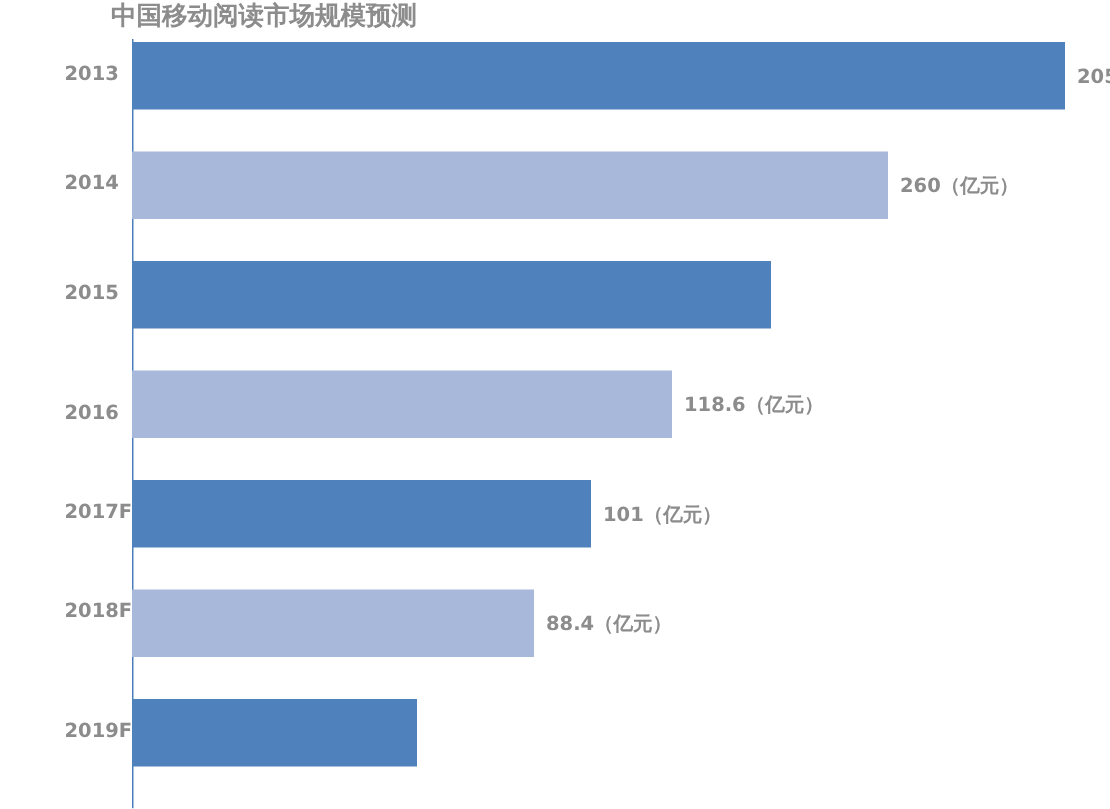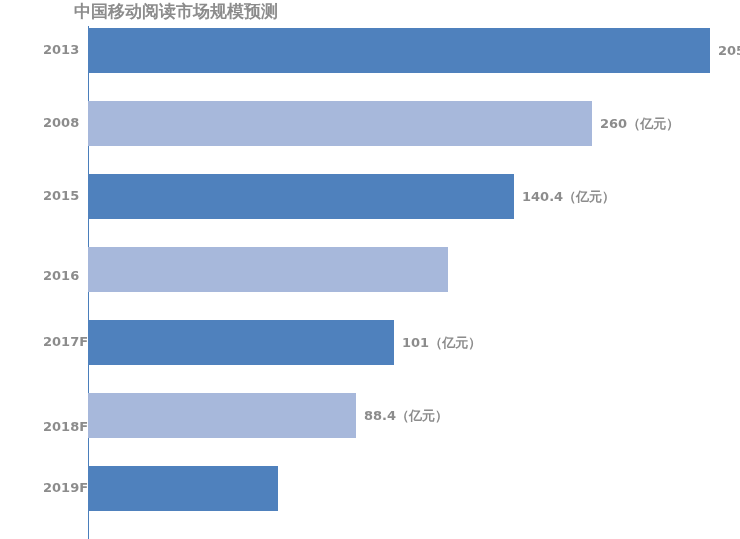--- a/index.html
+++ b/index.html
@@ -89,40 +89,40 @@
 
   <div id="plot-area">
     <div id="y-axis-line"></div>
 
   <div class="bar-row" style="top: 2px;">
         <div class="cat-label" style="top: 13.5px;">2013</div>
         <div class="bar dark" style="width: 622px; top: 0px; background: rgb(79, 129, 189);"></div>
         <div class="val-label" style="left: 675px; top: 13.5px;">205（亿元）</div>
       </div>
       <div class="bar-row" style="top: 75px;">
-        <div class="cat-label" style="top: 13.5px;">2008</div>
+        <div class="cat-label" style="top: 13.5px;">2014</div>
         <div class="bar light" style="width: 504px; top: 0px; background: rgb(167, 184, 219);"></div>
         <div class="val-label" style="left: 557px; top: 13.5px;">260（亿元）</div>
       </div>
       <div class="bar-row" style="top: 148px;">
         <div class="cat-label" style="top: 13.5px;">2015</div>
         <div class="bar dark" style="width: 426px; top: 0px; background: rgb(79, 129, 189);"></div>
-        <div class="val-label" style="left: 479px; top: 13.5px;">140.4（亿元）</div>
       </div>
       <div class="bar-row" style="top: 221px;">
         <div class="cat-label" style="top: 21px;">2016</div>
         <div class="bar light" style="width: 360px; top: 0px; background: rgb(167, 184, 219);"></div>
+        <div class="val-label" style="left: 413px; top: 13.5px;">118.6（亿元）</div>
       </div>
       <div class="bar-row" style="top: 294px;">
         <div class="cat-label" style="top: 13.5px;">2017F</div>
         <div class="bar dark" style="width: 306px; top: 0px; background: rgb(79, 129, 189);"></div>
         <div class="val-label" style="left: 359px; top: 13.5px;">101（亿元）</div>
       </div>
       <div class="bar-row" style="top: 367px;">
-        <div class="cat-label" style="top: 26px;">2018F</div>
+        <div class="cat-label" style="top: 7px;">2018F</div>
         <div class="bar light" style="width: 268px; top: 0px; background: rgb(167, 184, 219);"></div>
         <div class="val-label" style="left: 321px; top: 13.5px; text-align: center;">88.4（亿元）</div>
       </div>
       <div class="bar-row" style="top: 440px;">
         <div class="cat-label" style="top: 13.5px;">2019F</div>
         <div class="bar dark" style="width: 190px; top: 0px; background: rgb(79, 129, 189);"></div>
       </div>
     </div>
 
 </div>

